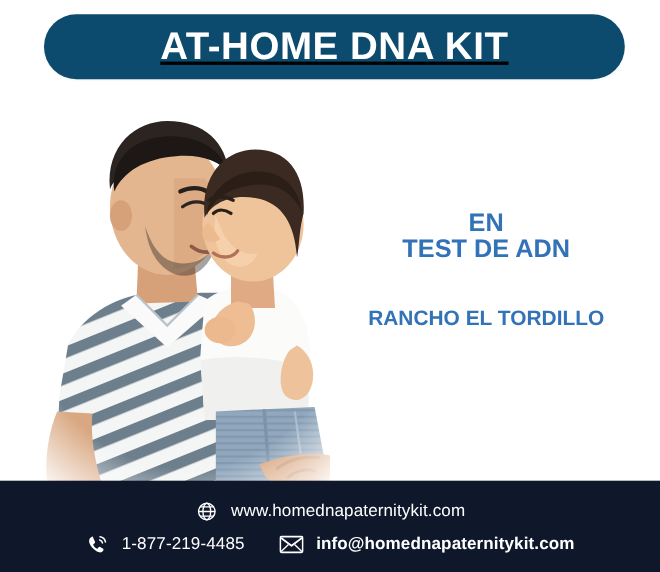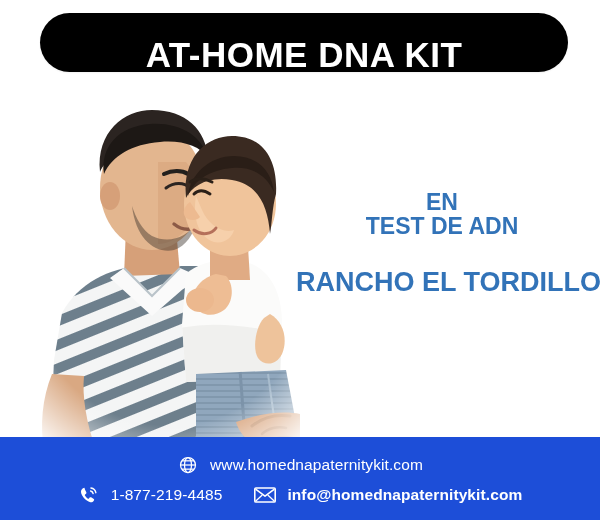--- a/index.html
+++ b/index.html
@@ -18,24 +18,24 @@
     overflow: hidden;
   }
 
   
   .header-banner {
     position: absolute;
     left: 40px;
     top: 13px;
     width: 528px;
     height: 59px;
-    background: #000000;
+    background: #0c4a6e;
     border-radius: 30px;
     display: flex;
-    align-items: flex-end;
+    align-items: center;
     justify-content: center;
     box-shadow: 0 1px 2px rgba(0,0,0,0.06);
     text-decoration: underline;
   }
   .header-title {
     color: #ffffff;
     font-size: 35px;
     font-weight: bold;
     letter-spacing: 0.5px;
     line-height: 1;
@@ -66,30 +66,30 @@
     text-align: center;
   }
   .headline-line {
     color: #3273b8;
     font-weight: bold;
     line-height: 1.05;
     white-space: nowrap;
   }
   .headline-line.l1 { font-size: 23px; }
   .headline-line.l2 { font-size: 23px; margin-top: 30px; }
-  .headline-line.l3 { font-size: 27px; margin-top: 30px; }
+  .headline-line.l3 { font-size: 19px; margin-top: 42px; }
 
   
   .footer-bar {
     position: absolute;
     left: 0;
     bottom: 0;
     width: 600px;
     height: 83px;
-    background: #1d4ed8;
+    background: #0f172a;
   }
   .footer-row {
     position: absolute;
     display: flex;
     align-items: center;
     color: #ffffff;
   }
   .footer-row.row-web {
     top: 17px;
     left: 0;

